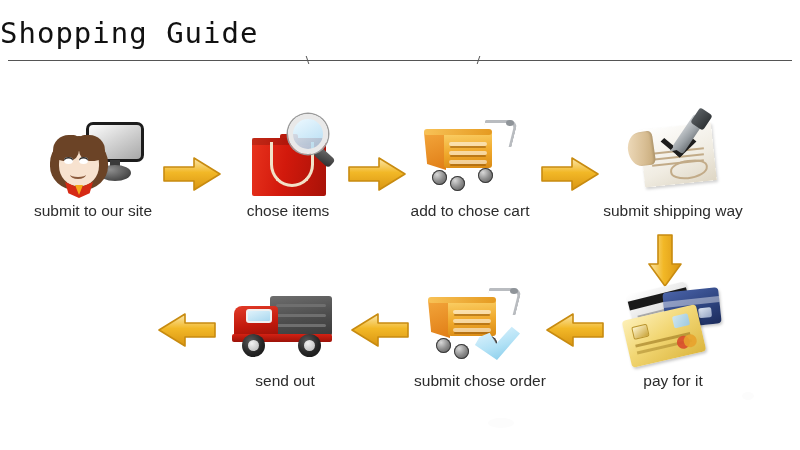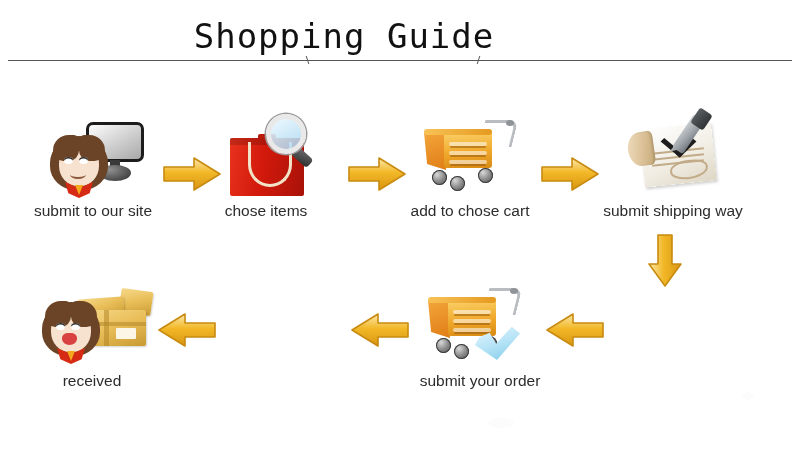--- a/index.html
+++ b/index.html
@@ -21,23 +21,23 @@
     position: absolute;
     top: 0; left: 0;
     width: 800px;
     height: 62px;
   }
   #page-title {
     position: absolute;
     top: 16px;
     left: 0;
     width: 688px;
-    text-align: center;
+    text-align: left;
     font-family: "DejaVu Sans Mono", "Liberation Mono", monospace;
-    font-size: 34px;
+    font-size: 29px;
     letter-spacing: 1px;
     color: #111111;
     white-space: pre;
   }
   #title-rule {
     position: absolute;
     top: 60px;
     left: 8px;
     width: 784px;
     height: 1px;
@@ -529,21 +529,21 @@
           <linearGradient id="agR1" x1="0" y1="0" x2="0" y2="1">
             <stop offset="0%" stop-color="#fbe7ad"></stop>
             <stop offset="45%" stop-color="#f2b827"></stop>
             <stop offset="100%" stop-color="#d99512"></stop>
           </linearGradient>
         </defs>
         <path d="M4 13 H34 V4 L60 20 L34 36 V27 H4 Z" fill="url(#agR1)" stroke="#c88b10" stroke-width="1.6" stroke-linejoin="round"></path>
       </svg>
     </div>
 
-    <div class="step" style="left:190px; top:0; width:152px;">
+    <div class="step" style="left:212px; top:0; width:152px;">
       <div class="step-art">
         <div class="art bag" style="left:40px; top:8px;">
           <div class="notch"></div>
           <div class="body"></div>
           <div class="fold"></div>
           <div class="handle"></div>
         </div>
         <div class="art magnifier" style="left:76px; top:2px;">
           <div class="handle"></div>
           <div class="lens"></div>
@@ -624,58 +624,54 @@
           <stop offset="45%" stop-color="#f2b827"></stop>
           <stop offset="100%" stop-color="#d99512"></stop>
         </linearGradient>
       </defs>
       <path d="M13 3 H27 V32 H36 L20 54 L4 32 H13 Z" fill="url(#agD1)" stroke="#c88b10" stroke-width="1.6" stroke-linejoin="round"></path>
     </svg>
   </div>
 
   <div class="row" style="top:282px; height:115px;">
 
-    <div class="step" style="left:12px; top:0; width:160px;">
-      <div class="step-art">
-        <div class="art parcels" style="left:64px; top:8px;">
-          <div class="pbox small"></div>
-          <div class="pbox mid"></div>
-          <div class="pbox big"></div>
-          <div class="tape" style="left:28px; top:20px; width:5px; height:36px;"></div>
-          <div class="tape" style="left:6px; top:32px; width:64px; height:4px;"></div>
-          <div class="label" style="left:40px; top:38px; width:20px; height:11px;"></div>
-        </div>
-        <div class="art girl" style="left:28px; top:14px;">
-          <div class="hair-back"></div>
-          <div class="face"></div>
-          <div class="fringe-l"></div>
-          <div class="fringe-r"></div>
-          <div class="eye l"></div>
-          <div class="eye r"></div>
-          <div class="mouth-open"></div>
-          <div class="collar"></div>
-          <div class="collar-inner"></div>
-        </div>
-      </div>
-      <div class="step-label">received</div>
-    </div>
 
     <div class="arrow" style="left:155px; top:28px;">
       <svg width="64" height="40" viewBox="0 0 64 40">
         <defs>
           <linearGradient id="agL3" x1="0" y1="0" x2="0" y2="1">
             <stop offset="0%" stop-color="#fbe7ad"></stop>
             <stop offset="45%" stop-color="#f2b827"></stop>
             <stop offset="100%" stop-color="#d99512"></stop>
           </linearGradient>
         </defs>
         <path d="M60 13 H30 V4 L4 20 L30 36 V27 H60 Z" fill="url(#agL3)" stroke="#c88b10" stroke-width="1.6" stroke-linejoin="round"></path>
       </svg>
     </div>
 
+    <div class="step" style="left:200px; top:0; width:170px;">
+      <div class="step-art">
+        <div class="art truck" style="left:30px; top:10px;">
+          <div class="box"></div>
+          <div class="boxline" style="top:12px;"></div>
+          <div class="boxline" style="top:22px;"></div>
+          <div class="boxline" style="top:32px;"></div>
+          <div class="cab"></div>
+          <div class="window"></div>
+          <div class="bed"></div>
+          <div class="wheel w1">
+              <div class="hub"></div>
+            </div>
+          <div class="wheel w2">
+              <div class="hub"></div>
+            </div>
+        </div>
+      </div>
+      <div class="step-label">send out</div>
+    </div>
 
     <div class="arrow" style="left:348px; top:28px;">
       <svg width="64" height="40" viewBox="0 0 64 40">
         <defs>
           <linearGradient id="agL2" x1="0" y1="0" x2="0" y2="1">
             <stop offset="0%" stop-color="#fbe7ad"></stop>
             <stop offset="45%" stop-color="#f2b827"></stop>
             <stop offset="100%" stop-color="#d99512"></stop>
           </linearGradient>
         </defs>
@@ -695,34 +691,56 @@
           <div class="slat" style="top:33px;"></div>
           <div class="slat" style="top:42px;"></div>
           <div class="wheel w1"></div>
           <div class="wheel w2"></div>
           <div class="wheel w3"></div>
         </div>
         <div class="art bluecheck" style="left:86px; top:44px;">
           <div class="mark"></div>
         </div>
       </div>
-      <div class="step-label">submit your order</div>
+      <div class="step-label">submit chose order</div>
     </div>
 
     <div class="arrow" style="left:543px; top:28px;">
       <svg width="64" height="40" viewBox="0 0 64 40">
         <defs>
           <linearGradient id="agL1" x1="0" y1="0" x2="0" y2="1">
             <stop offset="0%" stop-color="#fbe7ad"></stop>
             <stop offset="45%" stop-color="#f2b827"></stop>
             <stop offset="100%" stop-color="#d99512"></stop>
           </linearGradient>
         </defs>
         <path d="M60 13 H30 V4 L4 20 L30 36 V27 H60 Z" fill="url(#agL1)" stroke="#c88b10" stroke-width="1.6" stroke-linejoin="round"></path>
       </svg>
     </div>
 
+    <div class="step" style="left:598px; top:0; width:150px;">
+      <div class="step-art">
+        <div class="art cards" style="left:26px; top:4px;">
+          <div class="card white">
+            <div class="stripe"></div>
+            <div class="num"></div>
+          </div>
+          <div class="card blue">
+            <div class="band"></div>
+            <div class="chip"></div>
+          </div>
+          <div class="card gold">
+            <div class="chip"></div>
+            <div class="holo"></div>
+            <div class="num"></div>
+            <div class="logo-a"></div>
+            <div class="logo-b"></div>
+          </div>
+        </div>
+      </div>
+      <div class="step-label">pay for it</div>
+    </div>
   </div>
 
   <div class="artifact" style="left:488px; top:418px; width:26px; height:10px;"></div>
   <div class="artifact" style="left:742px; top:392px; width:12px; height:8px;"></div>
 
 </div>
 
 </body></html>

